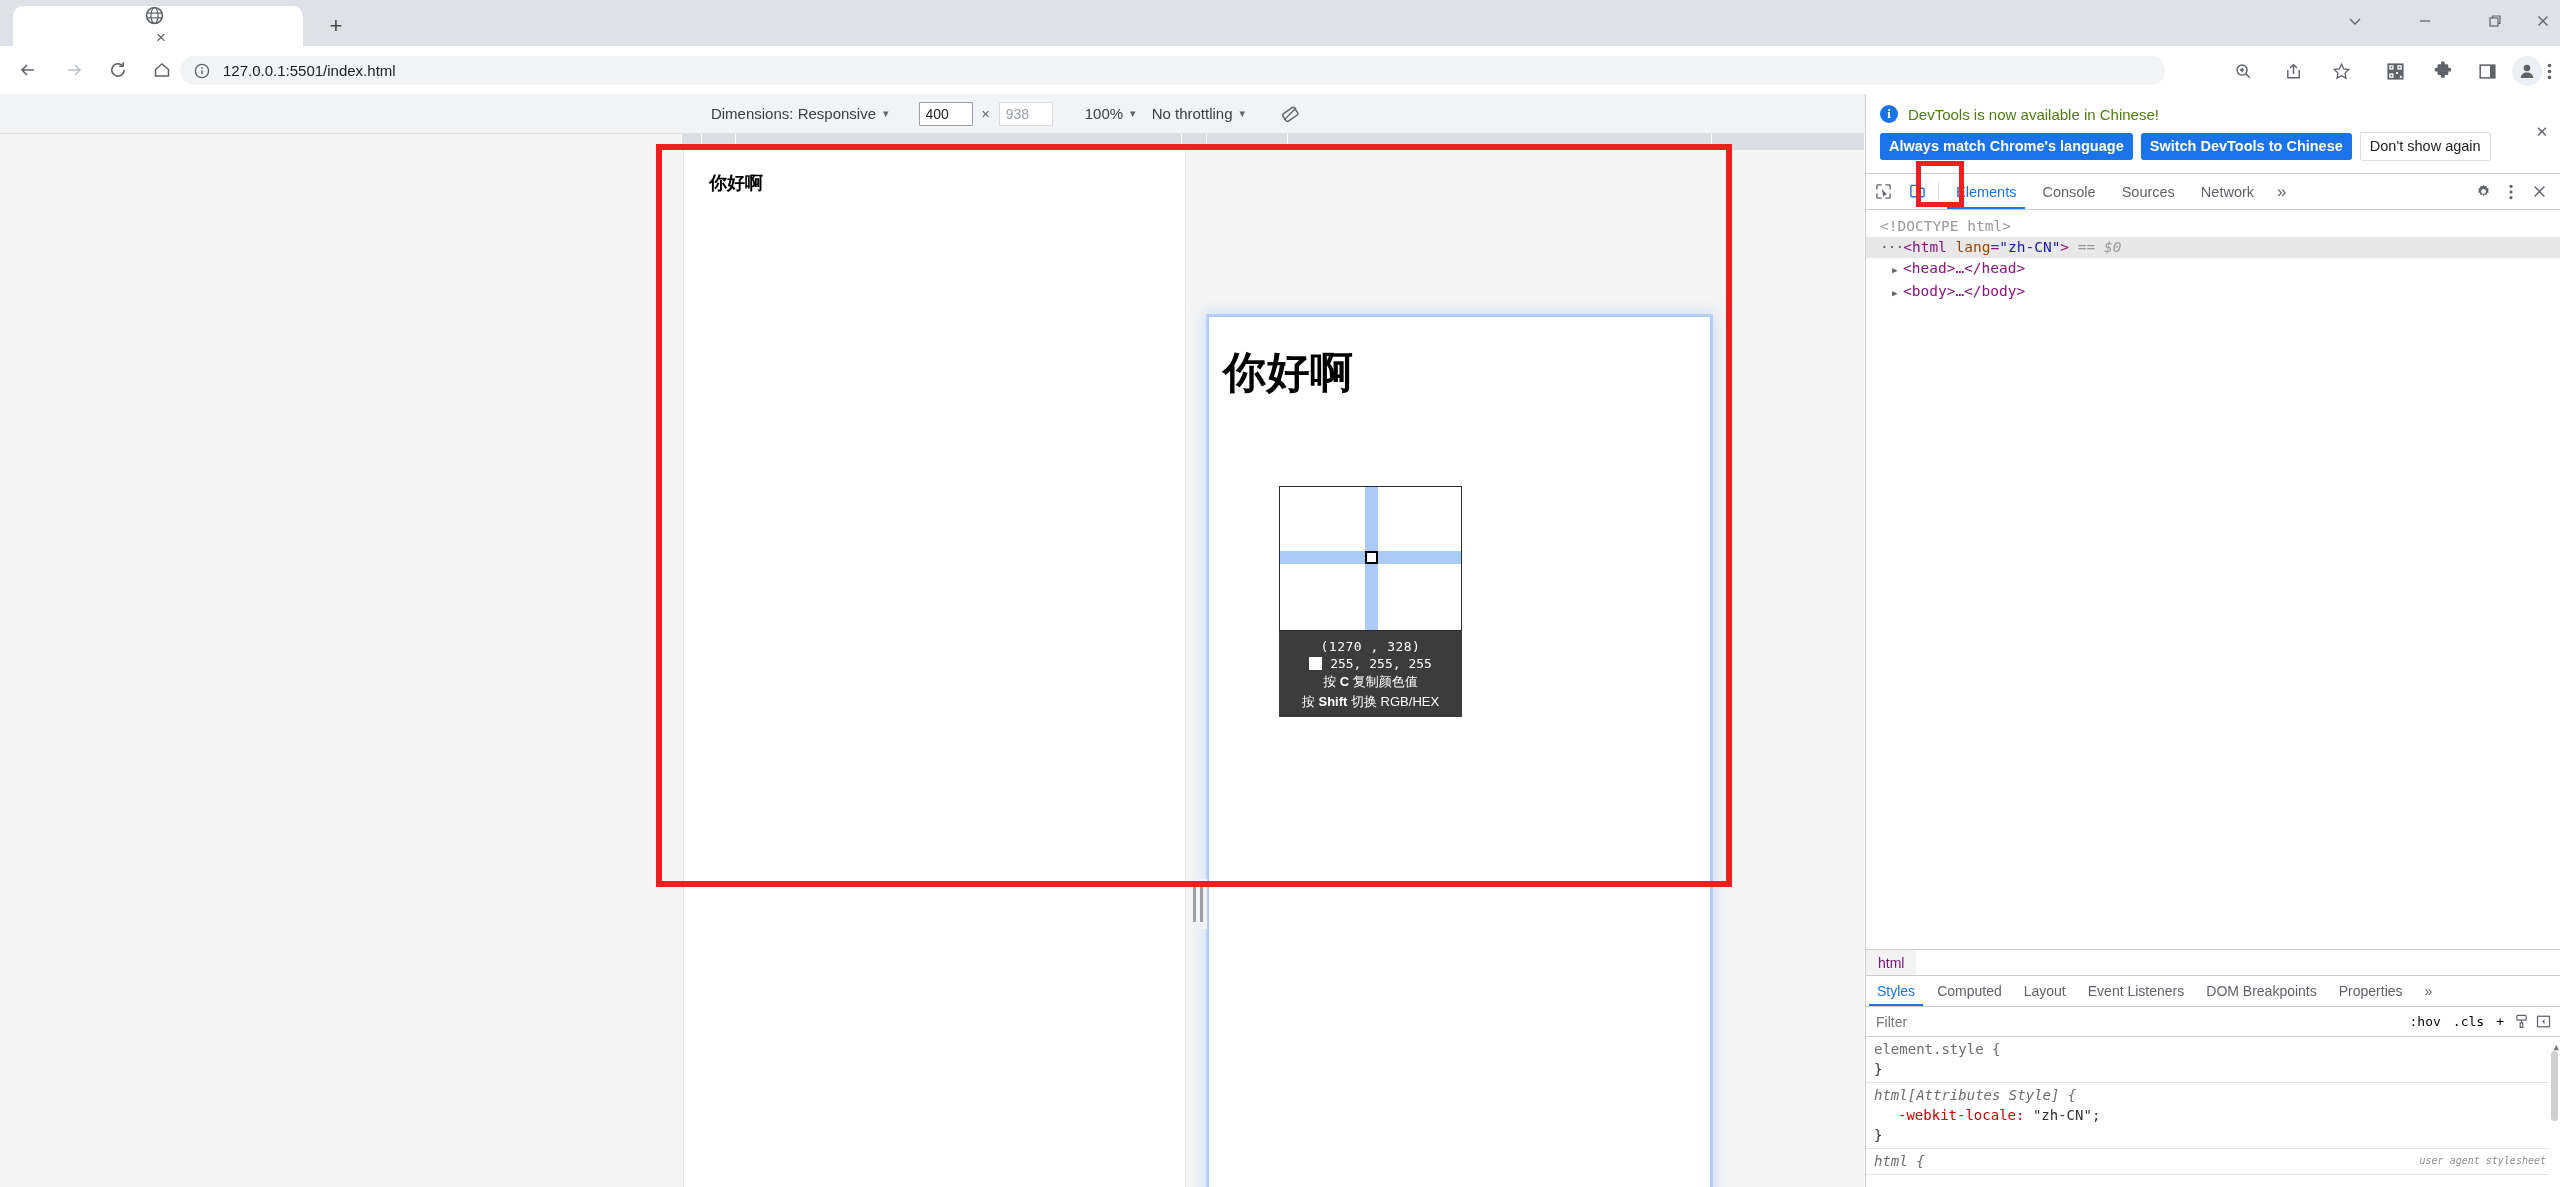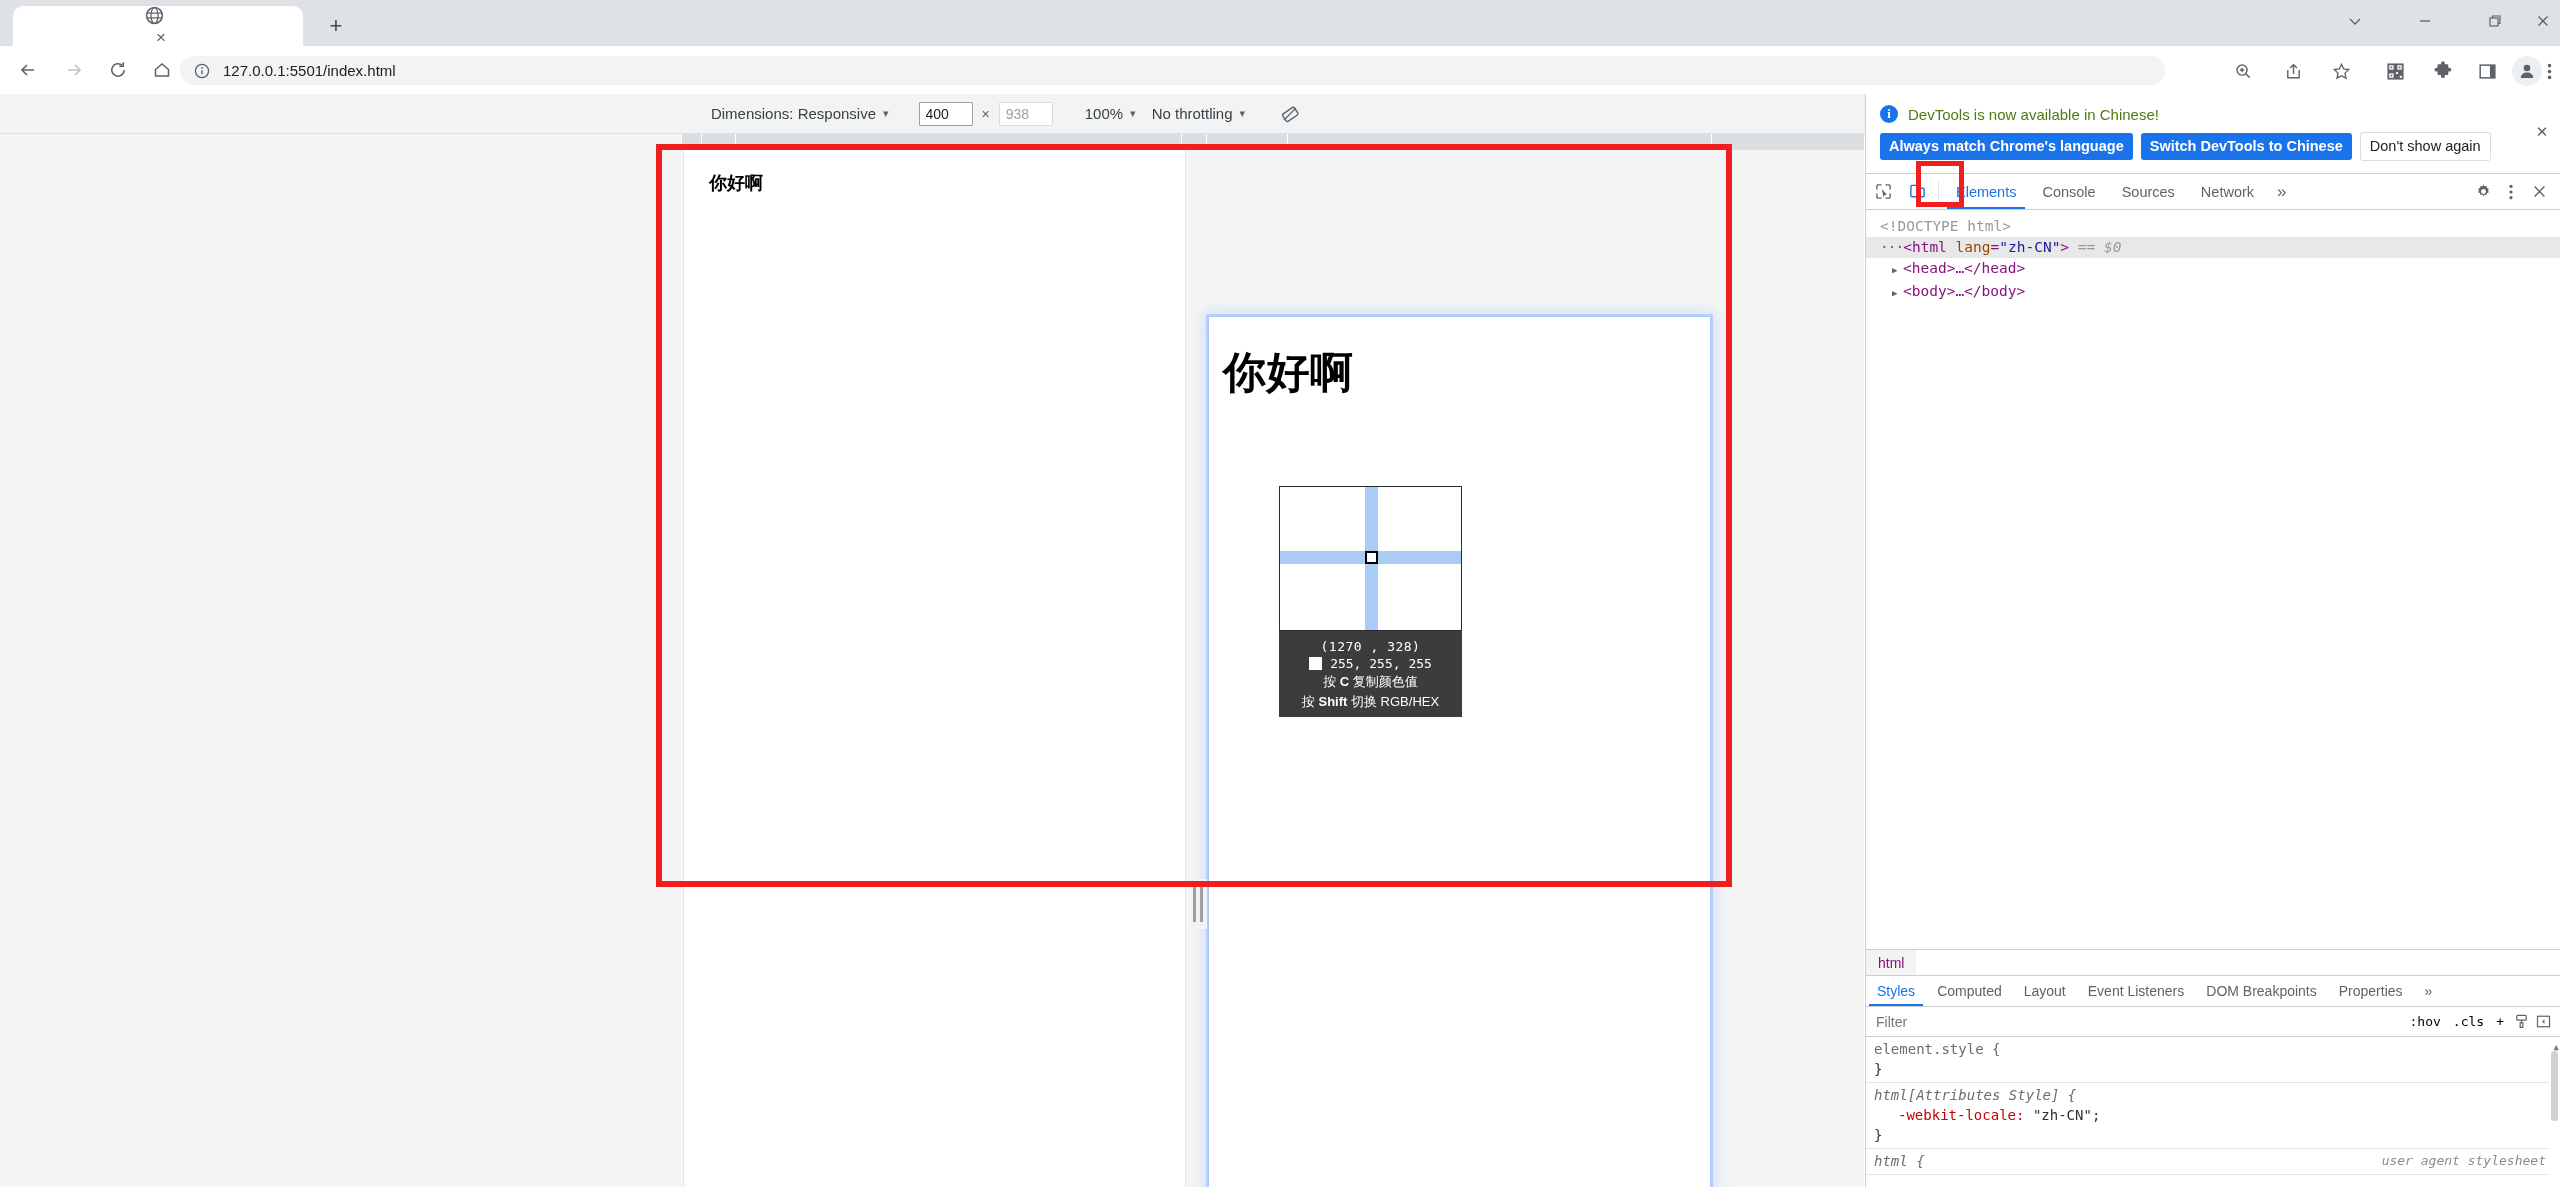--- a/index.html
+++ b/index.html
@@ -277,21 +277,21 @@
     flex: none; height: 150px; overflow: hidden; position: relative;
     font-family: "DejaVu Sans Mono", monospace; font-size: 14px; line-height: 20px;
     color: #303030;
   }
   .rule { padding: 2px 0 3px 8px; border-bottom: 1px solid #e4e4e4; position: relative; }
   .sel-name { color: #6d6d6d; }
   .sel-name.ital { font-style: italic; }
   .prop { color: #c80000; padding-left: 24px; }
   .prop .pv { color: #303030; }
   .src {
-    position: absolute; right: 14px; font-style: italic; color: #8c8c8c; font-size: 13px;
+    position: absolute; right: 14px; font-style: italic; color: #8c8c8c; font-size: 10px;
   }
   .styles-scroll {
     position: absolute; right: 0; top: 0; width: 11px; height: 150px; background: #fff;
   }
   .styles-scroll i { display: block; width: 7px; margin: 14px 2px 0 2px; height: 70px; background: #d0d0d0; border-radius: 4px; }
   .scroll-up { position: absolute; right: 1px; top: 0; font-size: 9px; color: #7a7a7a; }
 </style>
 </head>
 <body>
 

